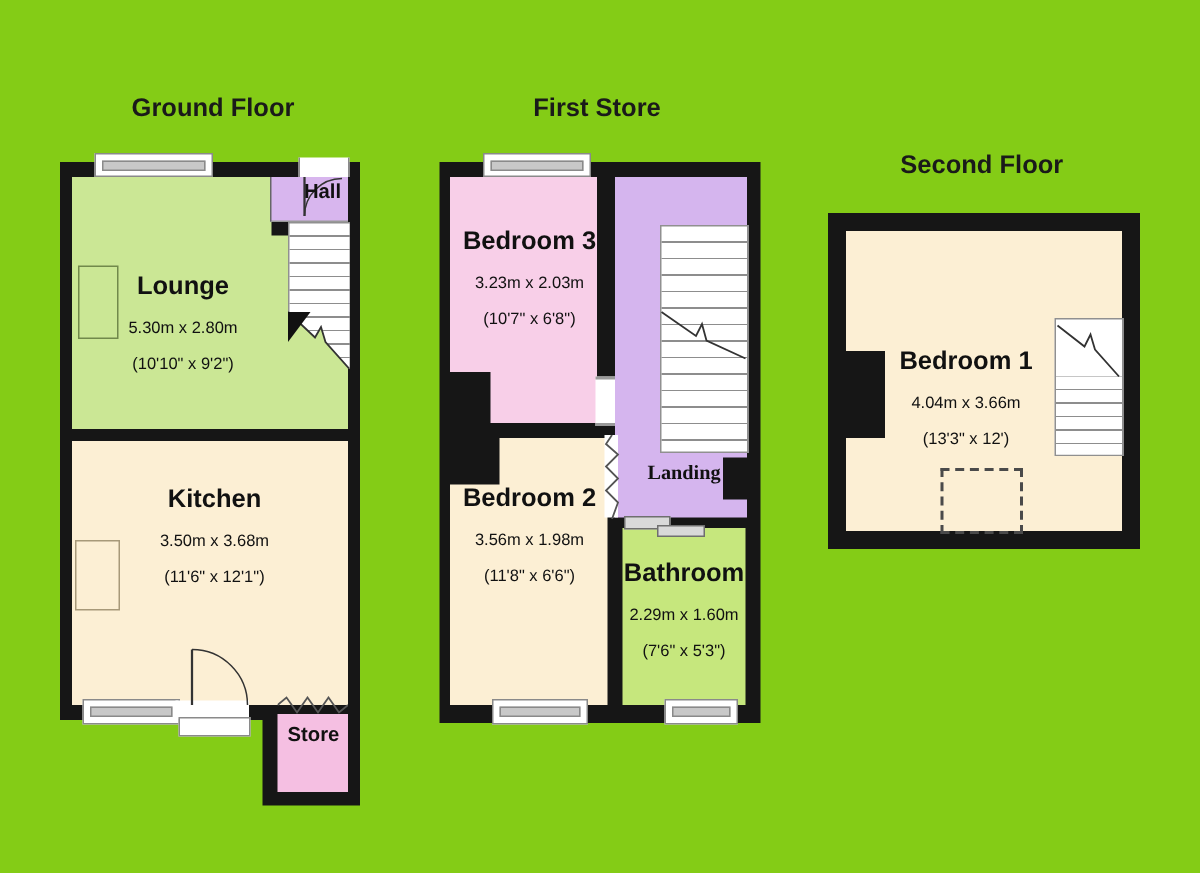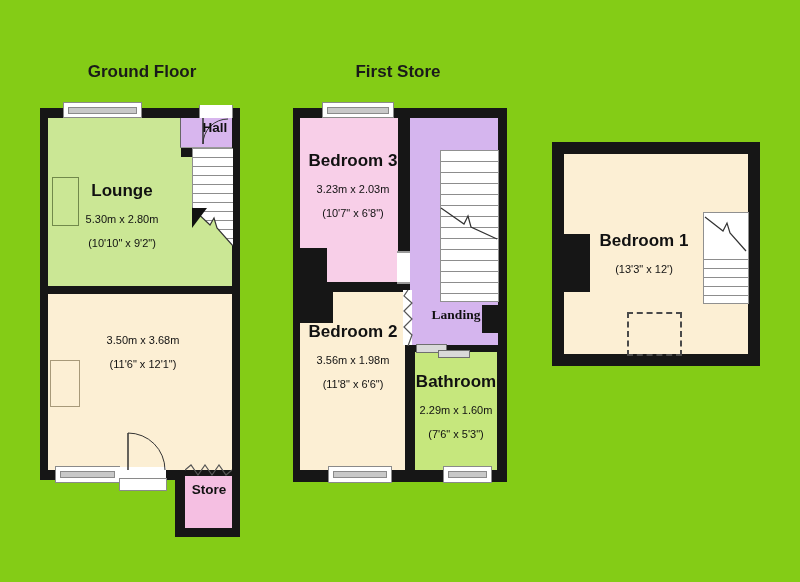--- a/index.html
+++ b/index.html
@@ -82,20 +82,21 @@
   <svg style="left:185px;top:464px;" width="47" height="13" viewBox="0 0 47 13">
     <polyline points="0,6 6,1 13,11 20,1 27,11 34,1 41,11 47,6" stroke="#555" stroke-width="1.2" fill="none"></polyline>
   </svg>
 
   <div class="room-label" style="left:64px;top:181px;width:116px;">
     <div class="rname">Lounge</div>
     <div class="rdim">5.30m x 2.80m</div>
     <div class="rdim">(10'10" x 9'2")</div>
   </div>
   <div class="room-label" style="left:83px;top:323px;width:120px;">
+    <div class="rname">Kitchen</div>
     <div class="rdim">3.50m x 3.68m</div>
     <div class="rdim">(11'6" x 12'1")</div>
   </div>
   <div class="room-label" style="left:181px;top:120px;width:68px;">
     <div class="rname-sm">Hall</div>
   </div>
   <div class="room-label" style="left:183px;top:482px;width:52px;">
     <div class="rname-sm">Store</div>
   </div>
 
@@ -148,32 +149,34 @@
   </div>
   <div class="room-label" style="left:411px;top:307px;width:90px;font-family:Liberation Serif, serif;">
     <div class="rname-sm">Landing</div>
   </div>
   <div class="room-label" style="left:410px;top:372px;width:92px;">
     <div class="rname">Bathroom</div>
     <div class="rdim">2.29m x 1.60m</div>
     <div class="rdim">(7'6" x 5'3")</div>
   </div>
 
+  <div class="floor-title" style="left:552px;top:100px;width:205px;">Second Floor</div>
 
   <div class="wallblock" style="left:552px;top:142px;width:208px;height:224px;">
     <div class="room" style="left:12px;top:12px;width:184px;height:200px;background:#fcefd4;"></div>
     <div class="room black" style="left:12px;top:92px;width:26px;height:58px;"></div>
     <div class="stairs" style="left:151px;top:70px;width:44px;height:90px;background-image:none;">
       <div class="treads-offset" style="top:38px;"></div>
     </div>
     <div class="dashed-area" style="left:75px;top:170px;width:51px;height:40px;"></div>
   </div>
 
   <svg style="left:703px;top:212px;" width="44" height="44" viewBox="0 0 44 44">
     <polyline points="2,5 20,19 24,11 27,21 43,39" stroke="#333" stroke-width="1.2" fill="none"></polyline>
   </svg>
 
   <div class="room-label" style="left:569px;top:231px;width:150px;">
     <div class="rname">Bedroom 1</div>
+    <div class="rdim">4.04m x 3.66m</div>
     <div class="rdim">(13'3" x 12')</div>
   </div>
 
 </div>
 
 </body></html>

